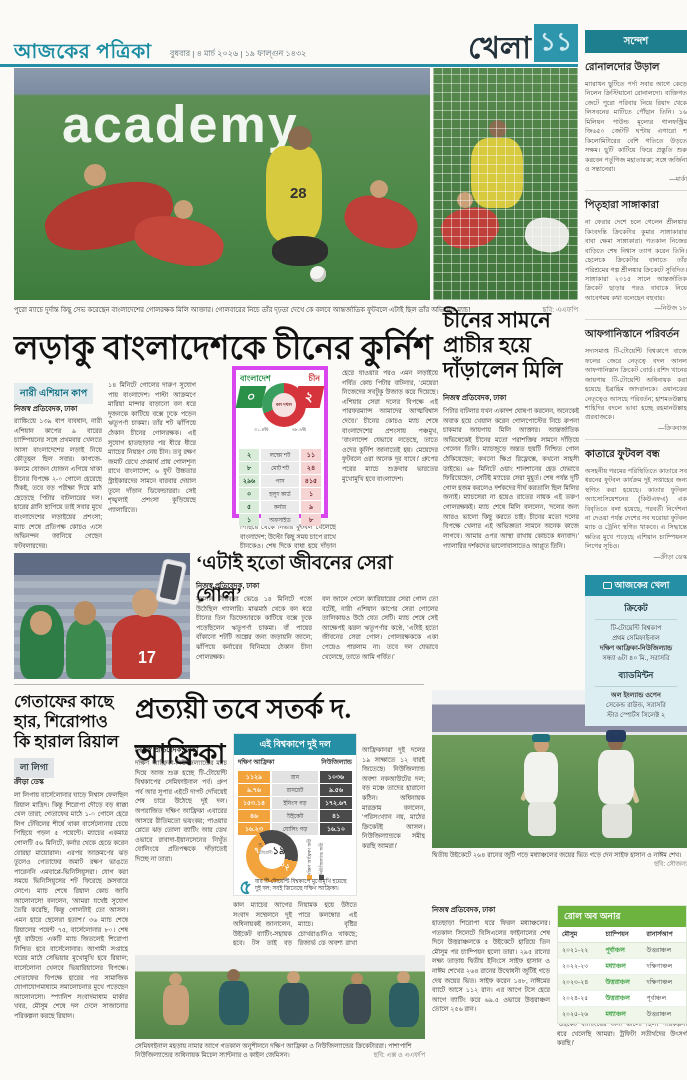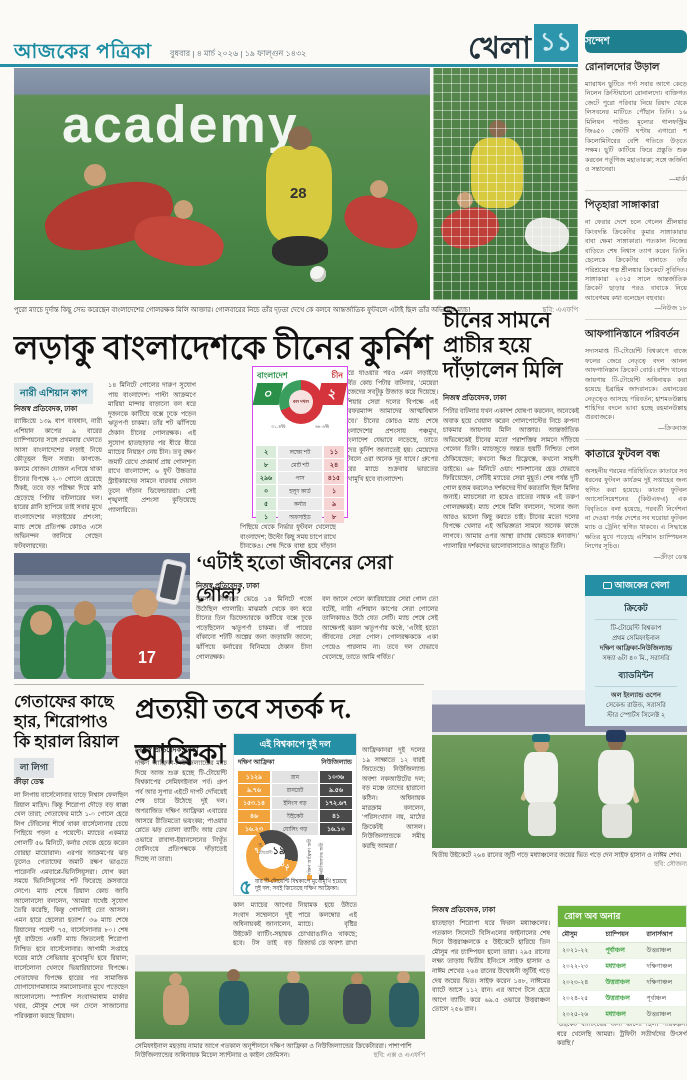--- a/index.html
+++ b/index.html
@@ -21,21 +21,21 @@
   .rule-teal { background:#2590a5; }
   .kicker { background:#e4ecee; color:#0d6e82; font-weight:700; font-size:9.5px; padding:3px 6px; display:inline-block; }
   
   #logo { font-size:20px; font-weight:700; color:#1b8ca1; letter-spacing:.5px; }
   #dateline { font-size:8px; color:#5c6b70; }
   #section-label { font-size:30px; font-weight:700; color:#22313a; font-family:"Liberation Serif",serif; }
   #pagenum { width:44px; height:38px; background:#2e96ac; color:#cfeaf1; font-size:25px; font-weight:700;
              display:flex; align-items:center; justify-content:center; }
   
   #sidebar { left:585px; top:30px; width:102px; }
-  .sb-head { background:#1e808f; color:#fff; font-size:10px; font-weight:700; padding:3px 0;border-radius:6px; }
+  .sb-head { background:#1e808f; color:#fff; font-size:10px; font-weight:700; text-align:center; padding:3px 0; }
   .brief { border-bottom:1px solid #d8d5cf; padding:6px 0 5px 0; }
   .brief h3 { font-size:10px; color:#1d1d1d; margin-bottom:3px; }
   .brief p { font-size:6.3px; line-height:1.5; color:#444; text-align:justify; }
   .brief .src { display:block; text-align:right; font-size:6.3px; color:#555; margin-top:1px; }
   #games-box { background:#ddeef3; margin-top:7px; padding-bottom:6px; }
   #games-head { background:#2590a5; color:#fff; font-size:9px; font-weight:700; text-align:center; padding:3px 0; }
   #games-box .g-sec { font-size:8.5px; font-weight:700; text-align:center; margin:6px 0 2px; color:#14323a; }
   #games-box .g-line { font-size:6.5px; text-align:center; color:#333; line-height:1.55; }
   #games-box .g-line.b { font-weight:700; }
   #games-box hr { border:none; border-top:1px solid #b9d3da; margin:3px 10px; }
@@ -56,21 +56,21 @@
   #photo-selfie { left:14px; top:553px; width:176px; height:126px;
     background:repeating-linear-gradient(180deg,#aab3c0 0 7px,#97a1b1 7px 14px); }
   #photo-selfie .band { position:absolute; left:0; top:0; width:100%; height:22px; background:#5f6c83; }
   #photo-train { left:135px; top:955px; width:290px; height:84px;
     background:linear-gradient(180deg,#e8ebea 0 16px,#6f9c59 17px,#55854a 100%); }
   #photo-bats { left:432px; top:690px; width:255px; height:158px;
     background:linear-gradient(180deg,#f0f1f2 0 14px,#8c8fa6 15px 44px,#6f9c5c 45px,#4f8347 100%); }
   .jersey-num { position:absolute; color:#fff; font-weight:700; }
   .bat { position:absolute; width:5px; height:40px; background:#d8c49a; border-radius:2px; }
   
-  #stats-box { left:252px; top:366px; width:96px; height:152px; background:#ffffff; border:1px solid #d946ef; font-size:6px; }
+  #stats-box { left:232px; top:366px; width:96px; height:152px; background:#ffffff; border:4px solid #d946ef; font-size:6px; }
   #stats-box .teams { display:flex; justify-content:space-between; padding:2px 4px; }
   #stats-box .t-bd { color:#1d8a3e; font-weight:700; font-size:8px; }
   #stats-box .t-cn { color:#c92f35; font-weight:700; font-size:8px; }
   .flag { position:absolute; width:26px; height:22px; transform:skew(-12deg); color:#fff; font-weight:700; font-size:13px;
           display:flex; align-items:center; justify-content:center; }
   #flag-bd { left:2px; top:16px; background:#2b9149; }
   #flag-cn { right:2px; top:16px; background:#d6343c; }
   #poss-donut { position:absolute; left:26px; top:13px; width:44px; height:44px; border-radius:50%;
     background:conic-gradient(#d6343c 0 68.6%, #3a9e5f 68.6% 100%); }
   #poss-donut .hole { position:absolute; left:10px; top:10px; width:24px; height:24px; border-radius:50%;
@@ -123,21 +123,21 @@
   <div class="abs" id="section-label" style="left:468px; top:24px;">খেলা</div>
   <div class="abs" id="pagenum" style="left:534px; top:24px;">১১</div>
   <div class="abs rule-teal" style="left:0; top:64px; width:578px; height:3px;"></div>
 
   <div class="photo" id="photo-main">
     <div class="academy">academy</div>
     <div class="blob" style="left:30px; top:118px; width:130px; height:60px; background:#b23a30; transform:rotate(-14deg);"></div>
     <div class="head" style="left:70px; top:96px; width:22px; height:22px;"></div>
     <div class="blob" style="left:120px; top:150px; width:90px; height:46px; background:#c5473c; transform:rotate(12deg);"></div>
     <div class="head" style="left:160px; top:132px; width:19px; height:19px;"></div>
-    <div class="blob" style="left:252px; top:78px; width:66px; height:96px; background:#d7ca3e; border-radius:30%;">
+    <div class="blob" style="left:252px; top:78px; width:56px; height:96px; background:#d7ca3e; border-radius:30%;">
       <span class="jersey-num" style="left:24px; top:38px; color:#333; font-size:15px;">28</span>
     </div>
     <div class="head" style="left:274px; top:58px; width:24px; height:24px; background:#8a6b4f;"></div>
     <div class="blob" style="left:258px; top:168px; width:56px; height:30px; background:#2e2e2e;"></div>
     <div class="blob" style="left:330px; top:130px; width:74px; height:48px; background:#bf4038; transform:rotate(18deg);"></div>
     <div class="head" style="left:356px; top:112px; width:18px; height:18px;"></div>
     <div style="position:absolute; left:296px; top:198px; width:16px; height:16px; border-radius:50%; background:#f4f4f2; box-shadow:inset -2px -3px 0 #c9c9c4;"></div>
   </div>
 
   <div class="photo" id="photo-goal">

